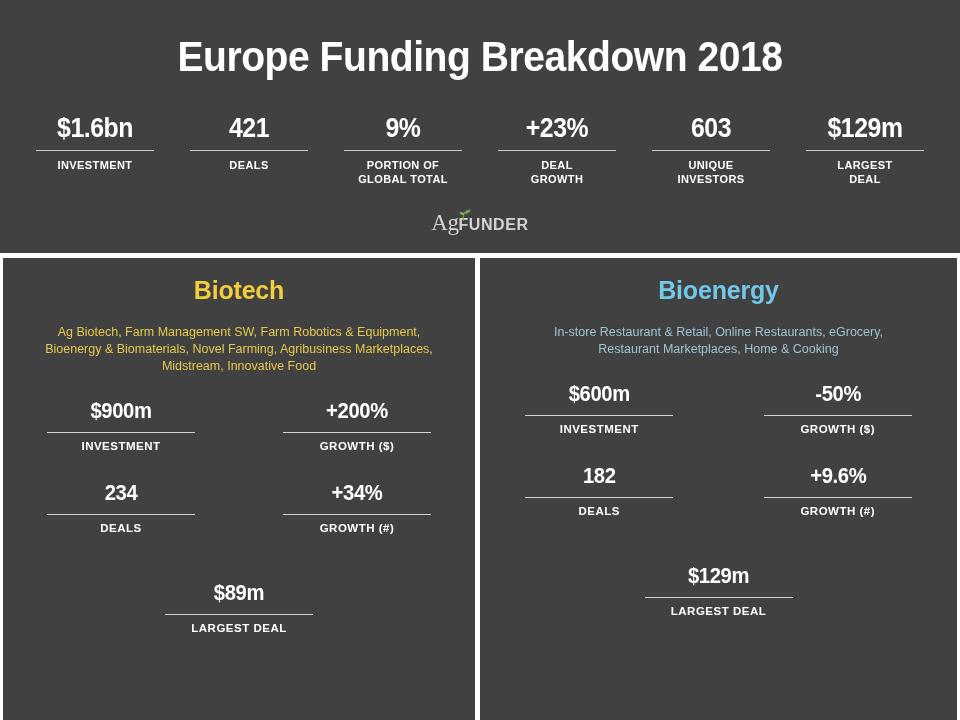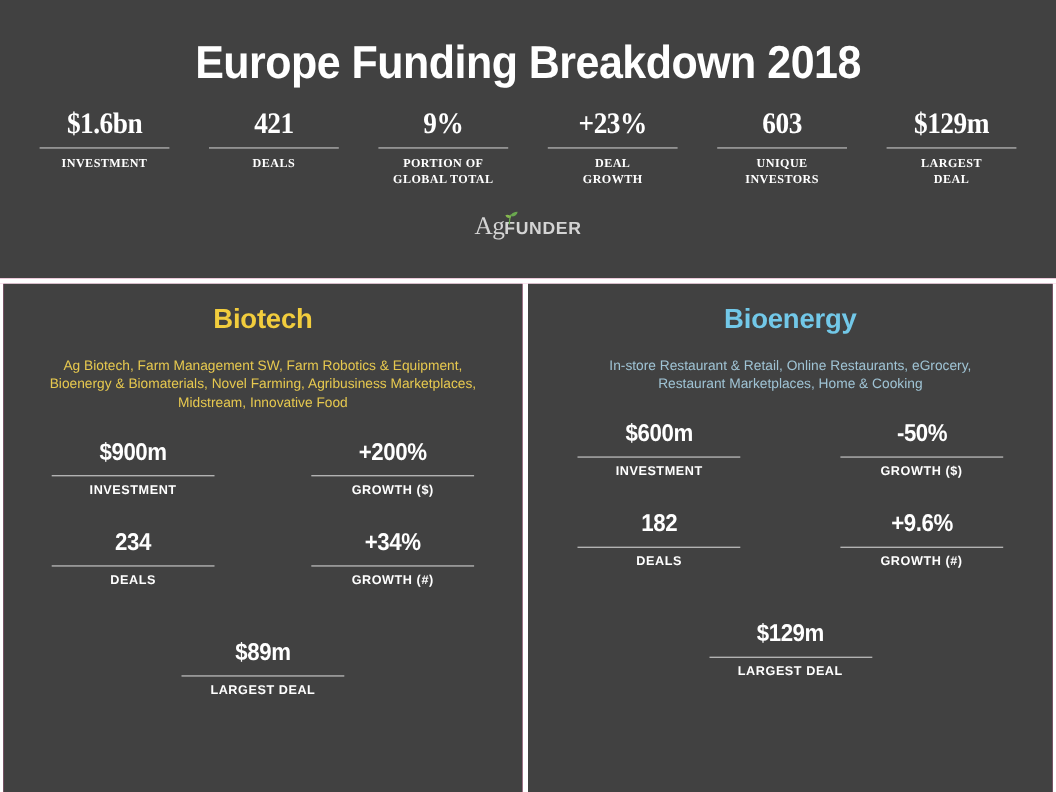--- a/index.html
+++ b/index.html
@@ -11,21 +11,21 @@
     height: 720px;
     background: #ffffff;
     font-family: "Liberation Sans", sans-serif;
     overflow: hidden;
   }
 
   .slide {
     position: relative;
     width: 960px;
     height: 720px;
-    background: #ec4899;
+    background: #15803d;
     box-sizing: border-box;
   }
 
   
   .header {
     position: absolute;
     left: 0; top: 0;
     width: 960px;
     height: 253px;
     background: #414141;
@@ -41,25 +41,24 @@
     font-weight: bold;
     font-size: 42px;
     letter-spacing: -0.5px;
     transform: scaleX(0.93);
     white-space: nowrap;
   }
 
   
   .top-stats {
     position: absolute;
-    left: 18px; top: 96px;
+    left: 18px; top: 112px;
     width: 924px;
     display: flex;
     justify-content: space-between;
-    font-family: Liberation Serif, serif;
   }
   .top-stat {
     width: 154px;
     text-align: center;
   }
   .top-stat .val {
     color: #ffffff;
     font-weight: bold;
     font-size: 27px;
     line-height: 33px;
@@ -77,21 +76,21 @@
     color: #ffffff;
     font-weight: bold;
     font-size: 11px;
     line-height: 14px;
     letter-spacing: 0.4px;
   }
 
   
   .logo {
     position: absolute;
-    left: 0; top: 195px;
+    left: 0; top: 212px;
     width: 960px;
     text-align: center;
     height: 30px;
   }
   .logo-inner {
     display: inline-block;
     position: relative;
     white-space: nowrap;
     line-height: 22px;
   }

